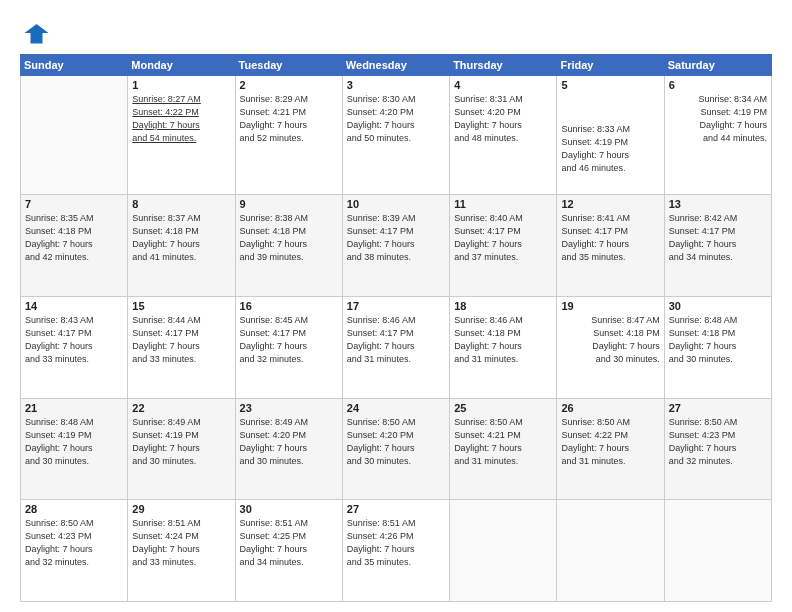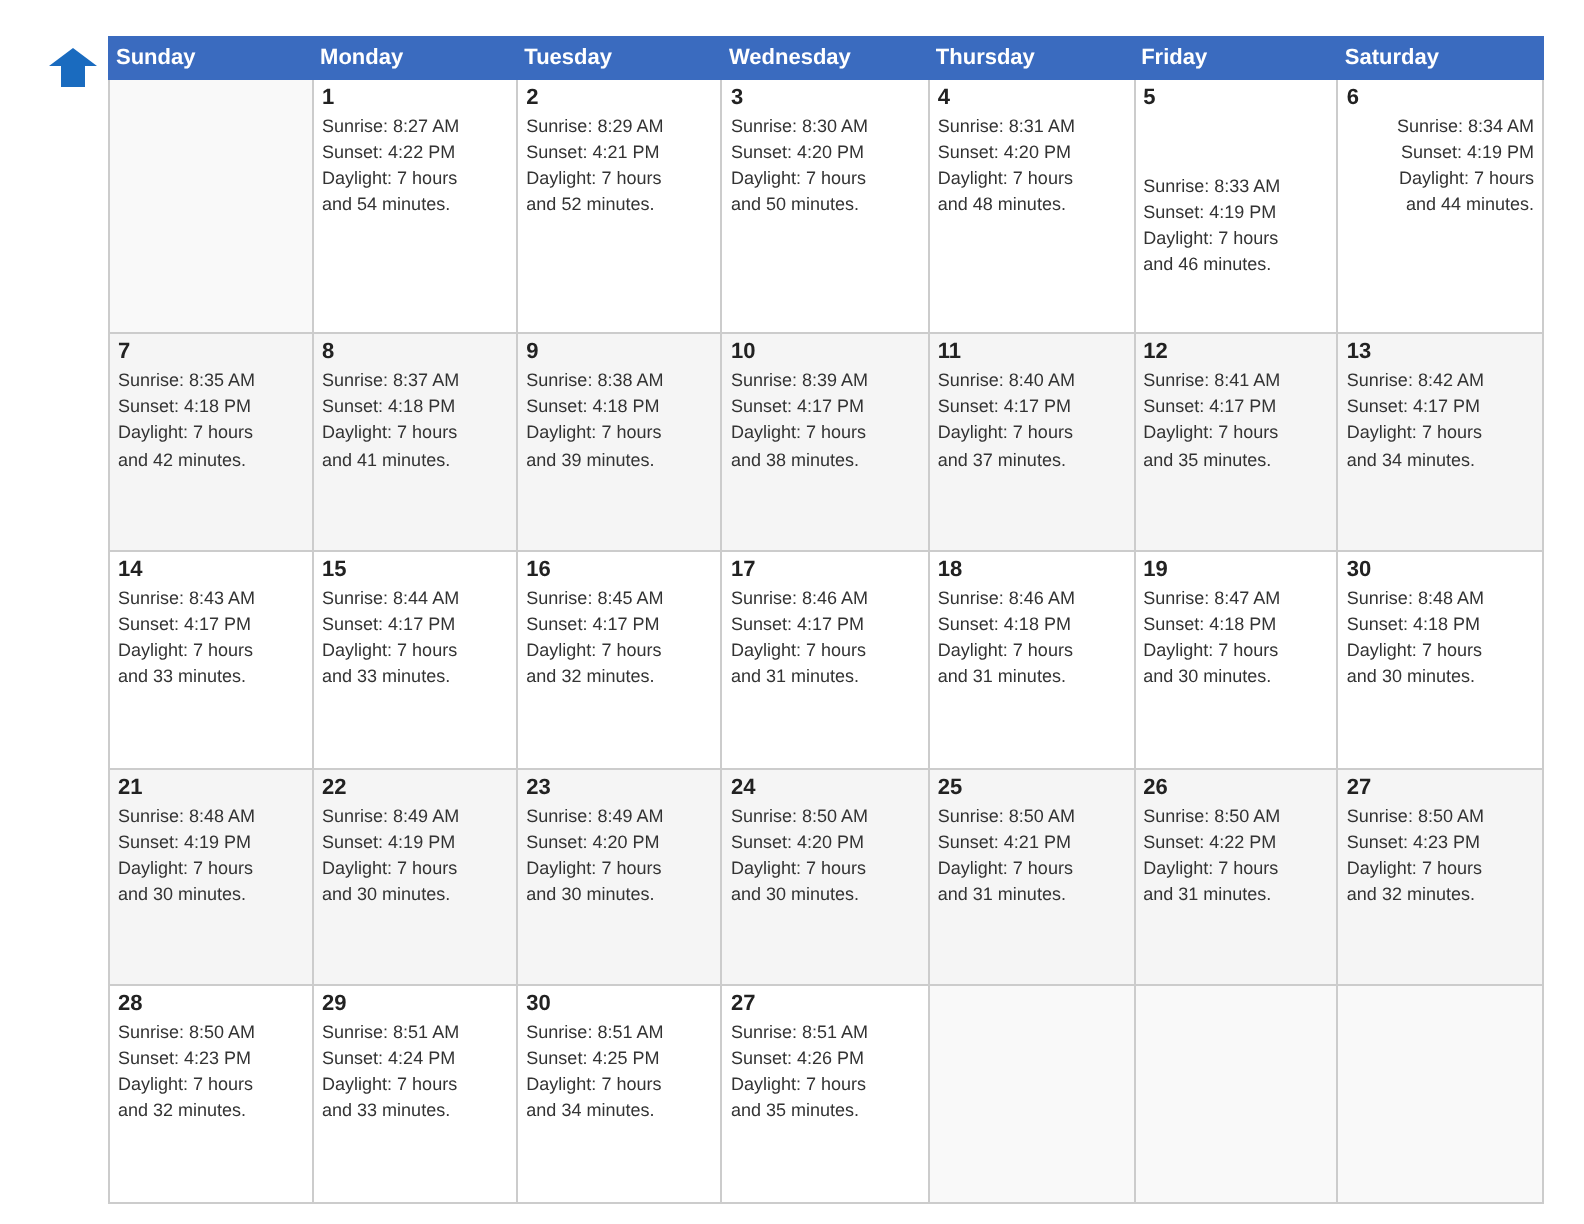--- a/index.html
+++ b/index.html
@@ -8,21 +8,21 @@
       height: 612px;
       font-family: Arial, sans-serif;
       background: #fff;
       overflow: hidden;
     }
     .page {
       width: 792px;
       height: 612px;
       padding: 18px 20px 10px 20px;
       display: flex;
-      flex-direction: row;
+      flex-direction: column;
     }
     .header {
       display: flex;
       align-items: flex-start;
       justify-content: space-between;
       margin-bottom: 6px;
     }
     .logo {
       display: flex;
       align-items: center;
@@ -134,21 +134,21 @@
           <th>Thursday</th>
           <th>Friday</th>
           <th>Saturday</th>
         </tr>
     </thead>
     <tbody id="calendar-body">
     <tr>
           <td class="empty-cell"></td>
           <td>
             <div class="day-number">1</div>
-            <div class="day-info" style="white-space: pre-line;">Sunrise: 8:27 AM
+            <div class="day-info" style="white-space: pre-line; text-decoration: underline;">Sunrise: 8:27 AM
 Sunset: 4:22 PM
 Daylight: 7 hours
 and 54 minutes.</div>
           </td>
           <td>
             <div class="day-number">2</div>
             <div class="day-info" style="white-space: pre-line;">Sunrise: 8:29 AM
 Sunset: 4:21 PM
 Daylight: 7 hours
 and 52 minutes.</div>
@@ -264,21 +264,21 @@
           </td>
           <td>
             <div class="day-number">18</div>
             <div class="day-info" style="white-space: pre-line;">Sunrise: 8:46 AM
 Sunset: 4:18 PM
 Daylight: 7 hours
 and 31 minutes.</div>
           </td>
           <td>
             <div class="day-number">19</div>
-            <div class="day-info" style="white-space: pre-line;">Sunrise: 8:47 AM
+            <div class="day-info" style="white-space: pre-line; text-align: right;">Sunrise: 8:47 AM
 Sunset: 4:18 PM
 Daylight: 7 hours
 and 30 minutes.</div>
           </td>
           <td>
             <div class="day-number">30</div>
             <div class="day-info" style="white-space: pre-line;">Sunrise: 8:48 AM
 Sunset: 4:18 PM
 Daylight: 7 hours
 and 30 minutes.</div>

